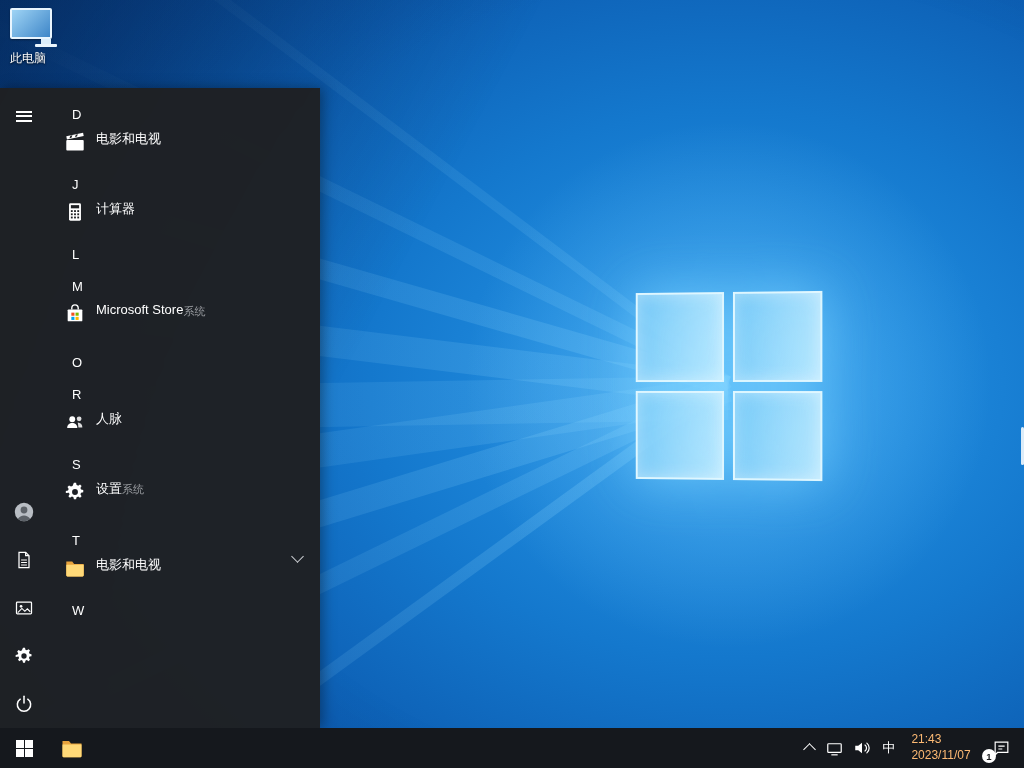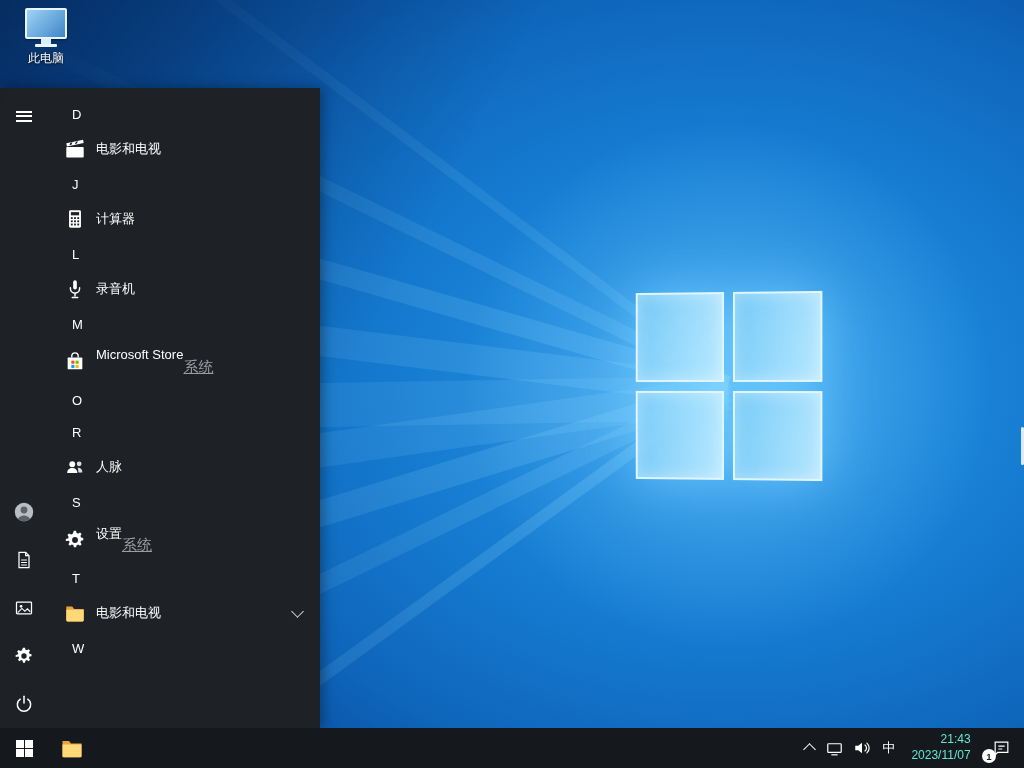--- a/index.html
+++ b/index.html
@@ -30,61 +30,61 @@
     grid-template-columns:1fr 1fr;grid-template-rows:1fr 1fr;gap:9px;
     transform:perspective(1000px) rotateY(-7deg);
     filter:drop-shadow(0 0 26px rgba(120,210,255,.75));}
   .pane{background:linear-gradient(100deg, rgba(125,205,248,.8), rgba(190,235,255,.92));
     border:2px solid rgba(225,248,255,.95);box-shadow:inset 0 0 16px rgba(255,255,255,.4);}
   .scroll-sliver{position:absolute;right:0;top:427px;width:3px;height:38px;
     background:rgba(255,255,255,.85);border-radius:2px;}
 
   
   .desktop-icon{position:absolute;left:10px;top:8px;width:72px;display:flex;flex-direction:column;
-    align-items:center;gap:3px;cursor:default;}
+    gap:3px;cursor:default;}
   .pc-screen{width:38px;height:27px;background:linear-gradient(135deg,#9fd4f5,#3e86c8);
     border:2px solid #e9f5fe;border-radius:2px;box-shadow:0 1px 2px rgba(0,0,0,.4);}
   .pc-stand{width:10px;height:5px;background:#dceefb;margin:0 auto;}
   .pc-base{width:22px;height:3px;background:#eaf5fd;margin:0 auto;border-radius:1px;}
   .di-label{font-size:12px;color:#fff;text-shadow:0 1px 2px rgba(0,0,0,.85);}
 
   
   .start-menu{position:absolute;left:0;top:88px;width:320px;height:640px;display:flex;
     background:rgba(31,33,36,.98);box-shadow:3px 0 12px rgba(0,0,0,.35);z-index:4;}
   .rail{width:48px;display:flex;flex-direction:column;align-items:center;padding-top:4px;box-sizing:border-box;}
   .rail-btn{width:48px;height:48px;display:flex;align-items:center;justify-content:center;flex:none;}
   .rail-spacer{flex:1;}
   .hamb span{display:block;width:16px;height:2px;background:#fff;margin:2.5px 0;}
 
   .app-list{flex:1;padding-top:10px;overflow:hidden;}
   .letter-row{height:32px;display:flex;align-items:center;padding-left:24px;color:#fff;font-size:13px;}
-  .app-row{height:38px;display:flex;align-items:center;padding-left:15px;color:#fff;}
+  .app-row{height:38px;display:flex;padding-left:15px;color:#fff;}
   .app-row.two{height:44px;}
   .app-icon{width:24px;height:24px;display:flex;align-items:center;justify-content:center;
     margin-right:9px;flex:none;position:relative;}
   .app-label{font-size:13px;}
   .app-text{display:flex;flex-direction:row;justify-content:center;}
-  .app-sub{font-size:15px;color:#9a9da1;margin-top:11px;text-decoration:underline;}
+  .app-sub{font-size:11px;color:#9a9da1;margin-top:2px;}
   .chev-down{width:8px;height:8px;border-right:1.5px solid #cfd2d6;border-bottom:1.5px solid #cfd2d6;
     transform:rotate(45deg);margin-left:auto;margin-right:18px;margin-top:-4px;}
 
   
   .gap-line{box-shadow:0 0 0 3px rgba(31,33,36,1);}
 
   
   .taskbar{position:absolute;left:0;bottom:0;width:1024px;height:40px;background:#15181d;
     display:flex;align-items:center;z-index:6;}
   .tb-btn{width:48px;height:40px;display:flex;align-items:center;justify-content:center;flex:none;}
   .tray{margin-left:auto;display:flex;align-items:center;height:40px;padding-right:2px;}
   .tray-btn{height:40px;display:flex;align-items:center;justify-content:center;flex:none;position:relative;}
   .w22{width:22px;} .w26{width:26px;} .w28{width:28px;} .w42{width:42px;} .w78{width:78px;}
   .chev-up{width:8px;height:8px;border-left:1.5px solid #fff;border-top:1.5px solid #fff;
     transform:rotate(45deg);margin-top:3px;}
   .ime{color:#fff;font-size:13px;}
-  .clock{font-size:12px;color:#5eead4;text-align:right;line-height:1.3;}
+  .clock{font-size:12px;color:#fdba74;text-align:left;line-height:1.3;}
   .badge{position:absolute;left:2px;bottom:5px;width:14px;height:14px;border-radius:50%;
     background:#fff;color:#17191c;font-size:9.5px;font-weight:bold;display:flex;
     align-items:center;justify-content:center;}
 </style>
 </head>
 <body>
 
 <div class="screen">
 
   <div class="desktop">
@@ -202,30 +202,20 @@
                 <rect x="14.5" y="17" width="2" height="2"></rect>
             </g>
           </svg>
         </span>
         <span class="app-label">计算器</span>
       </div>
 
       <div class="letter-row">
         <span>L</span>
       </div>
-      <div class="app-row">
-        <span class="app-icon">
-          <svg width="22" height="22" viewBox="0 0 24 24">
-            <rect x="10" y="2.5" width="4" height="10" rx="2" fill="#fff"></rect>
-            <path d="M7 10.5v1a5 5 0 0010 0v-1" fill="none" stroke="#fff" stroke-width="1.6" stroke-linecap="round"></path>
-            <path d="M12 16.5v3M9 21.2h6" stroke="#fff" stroke-width="1.6" stroke-linecap="round"></path>
-          </svg>
-        </span>
-        <span class="app-label">录音机</span>
-      </div>
 
       <div class="letter-row">
         <span>M</span>
       </div>
       <div class="app-row two">
         <span class="app-icon">
           <svg width="22" height="22" viewBox="0 0 24 24">
             <path d="M8.5 7V5.5a3.5 3.5 0 017 0V7" fill="none" stroke="#fff" stroke-width="1.5"></path>
             <rect x="4" y="7" width="16" height="13" rx="1" fill="#fff"></rect>
             <rect x="8" y="10.5" width="3.4" height="3.4" fill="#f25022"></rect>

